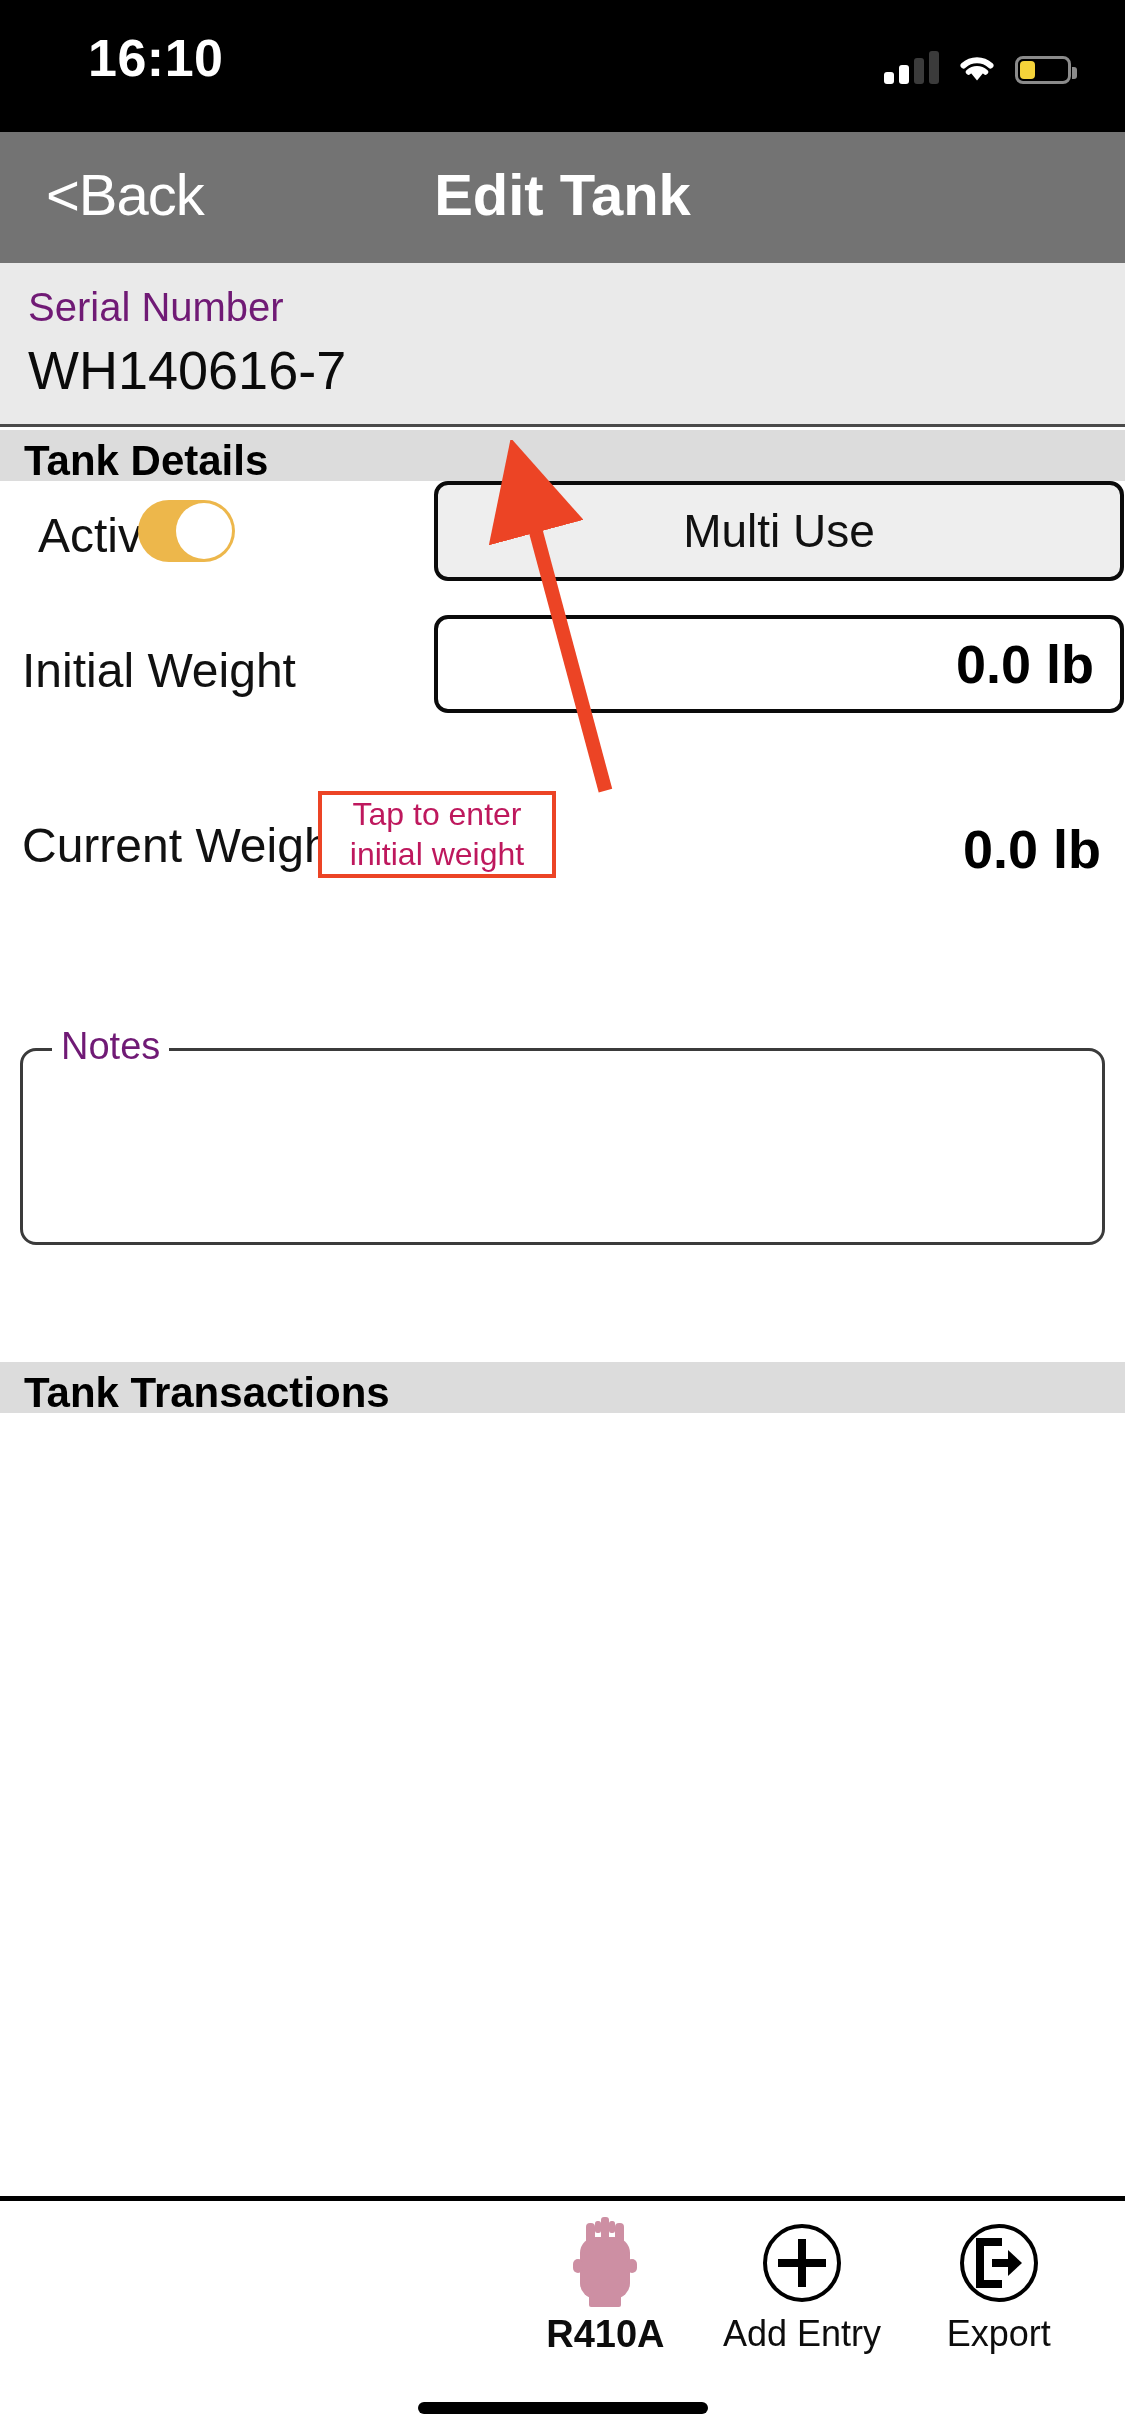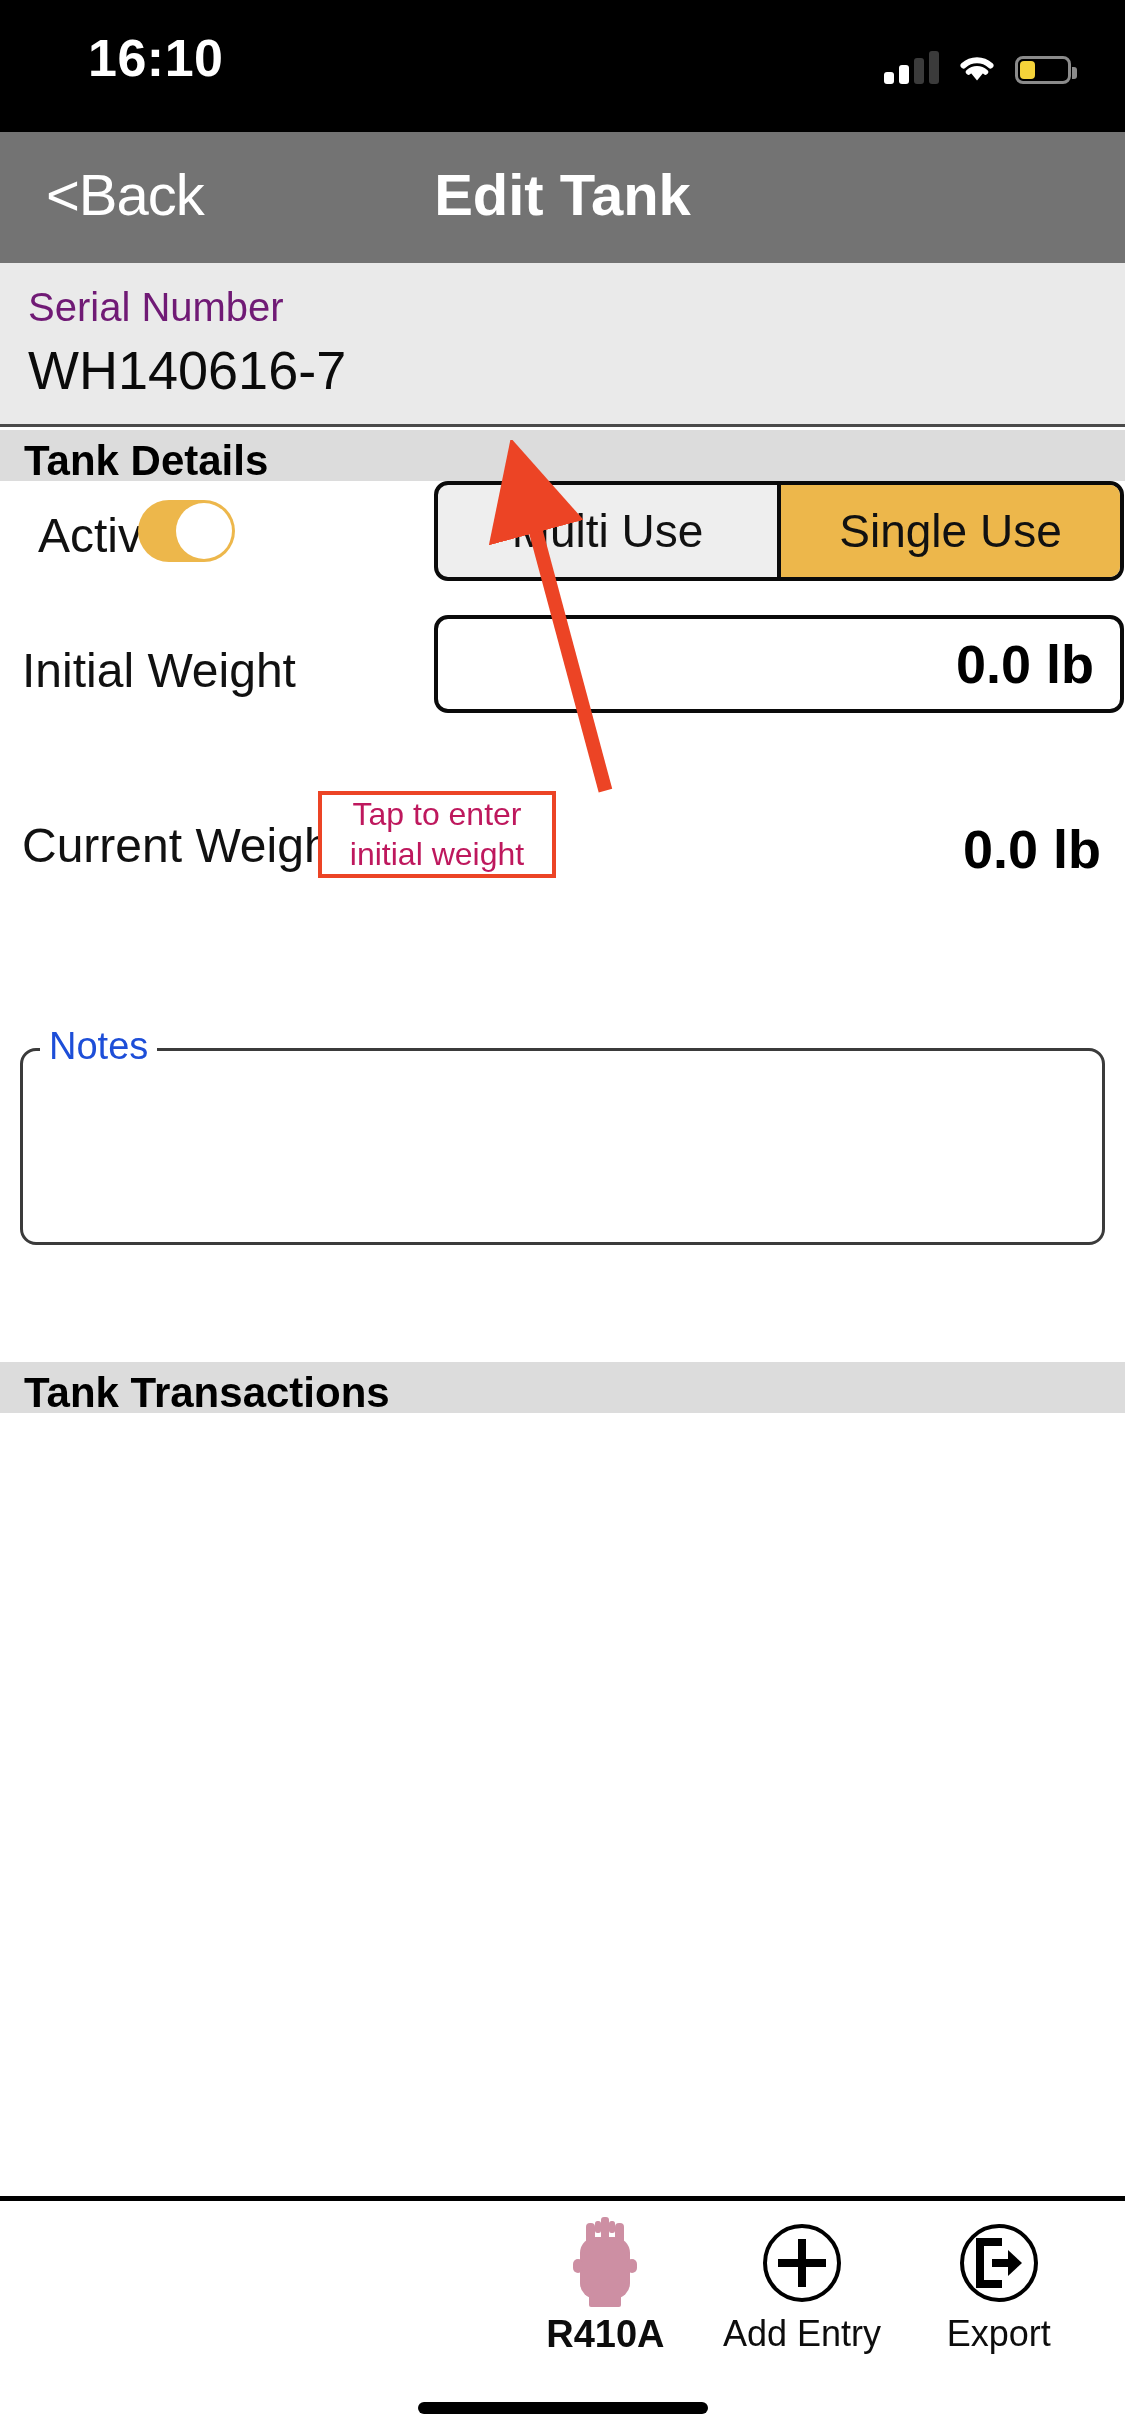--- a/index.html
+++ b/index.html
@@ -151,22 +151,22 @@
 
   
   .notes-wrap{
     position:absolute; left:20px; top:1048px; width:1085px; height:197px;
   }
   .notes-field{
     position:absolute; inset:0;
     border:3px solid #3b3b3b; border-radius:16px; background:#fff;
   }
   .notes-legend{
-    position:absolute; left:20px; top:-22px; background:#fff;
-    padding:0 9px; font-size:38px; color:#1d4ed8; line-height:1.1;
+    position:absolute; left:32px; top:-22px; background:#fff;
+    padding:0 9px; font-size:38px; color:#701a75; line-height:1.1;
   }
   .notes-text{
     position:absolute; left:24px; top:18px; right:24px;
     font-size:40px; color:#111; min-height:20px;
   }
 
   
   .tabbar{
     position:absolute; left:0; top:2196px; width:1125px; height:180px;
     border-top:5px solid #000; background:#fff;
@@ -229,21 +229,20 @@
     <span>Tank Details</span>
   </div>
 
   <div class="row" id="row-active">
     <div class="row-label">Active</div>
     <div class="toggle">
       <div class="knob"></div>
     </div>
     <div class="segmented">
       <div class="seg">Multi Use</div>
-      <div class="seg sel">Single Use</div>
     </div>
   </div>
 
   <div class="row" id="row-initial">
     <div class="row-label">Initial Weight</div>
     <div class="weightbox">
       <span>0.0 lb</span>
     </div>
   </div>
 

